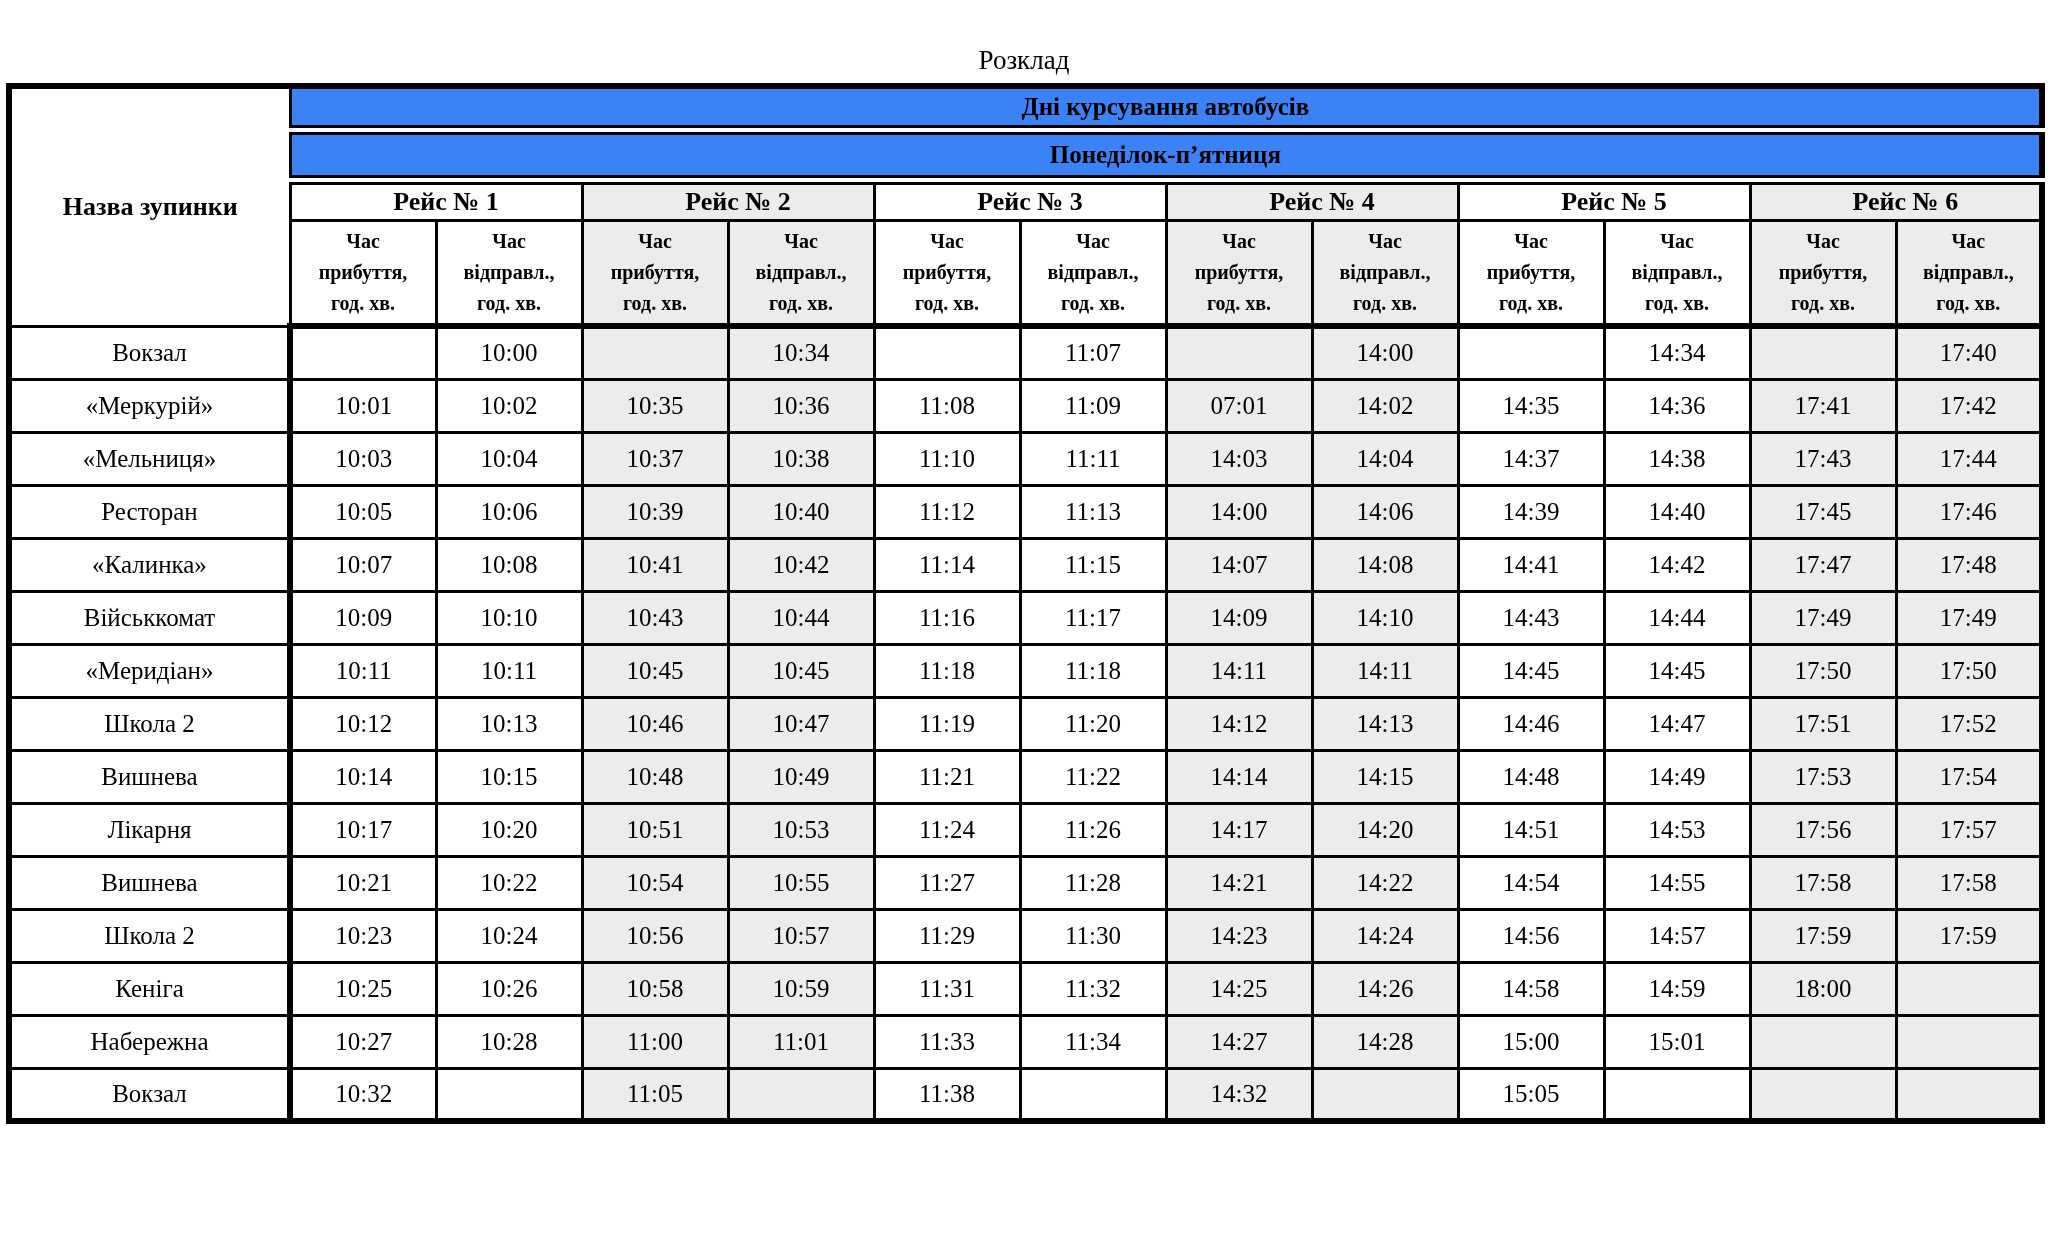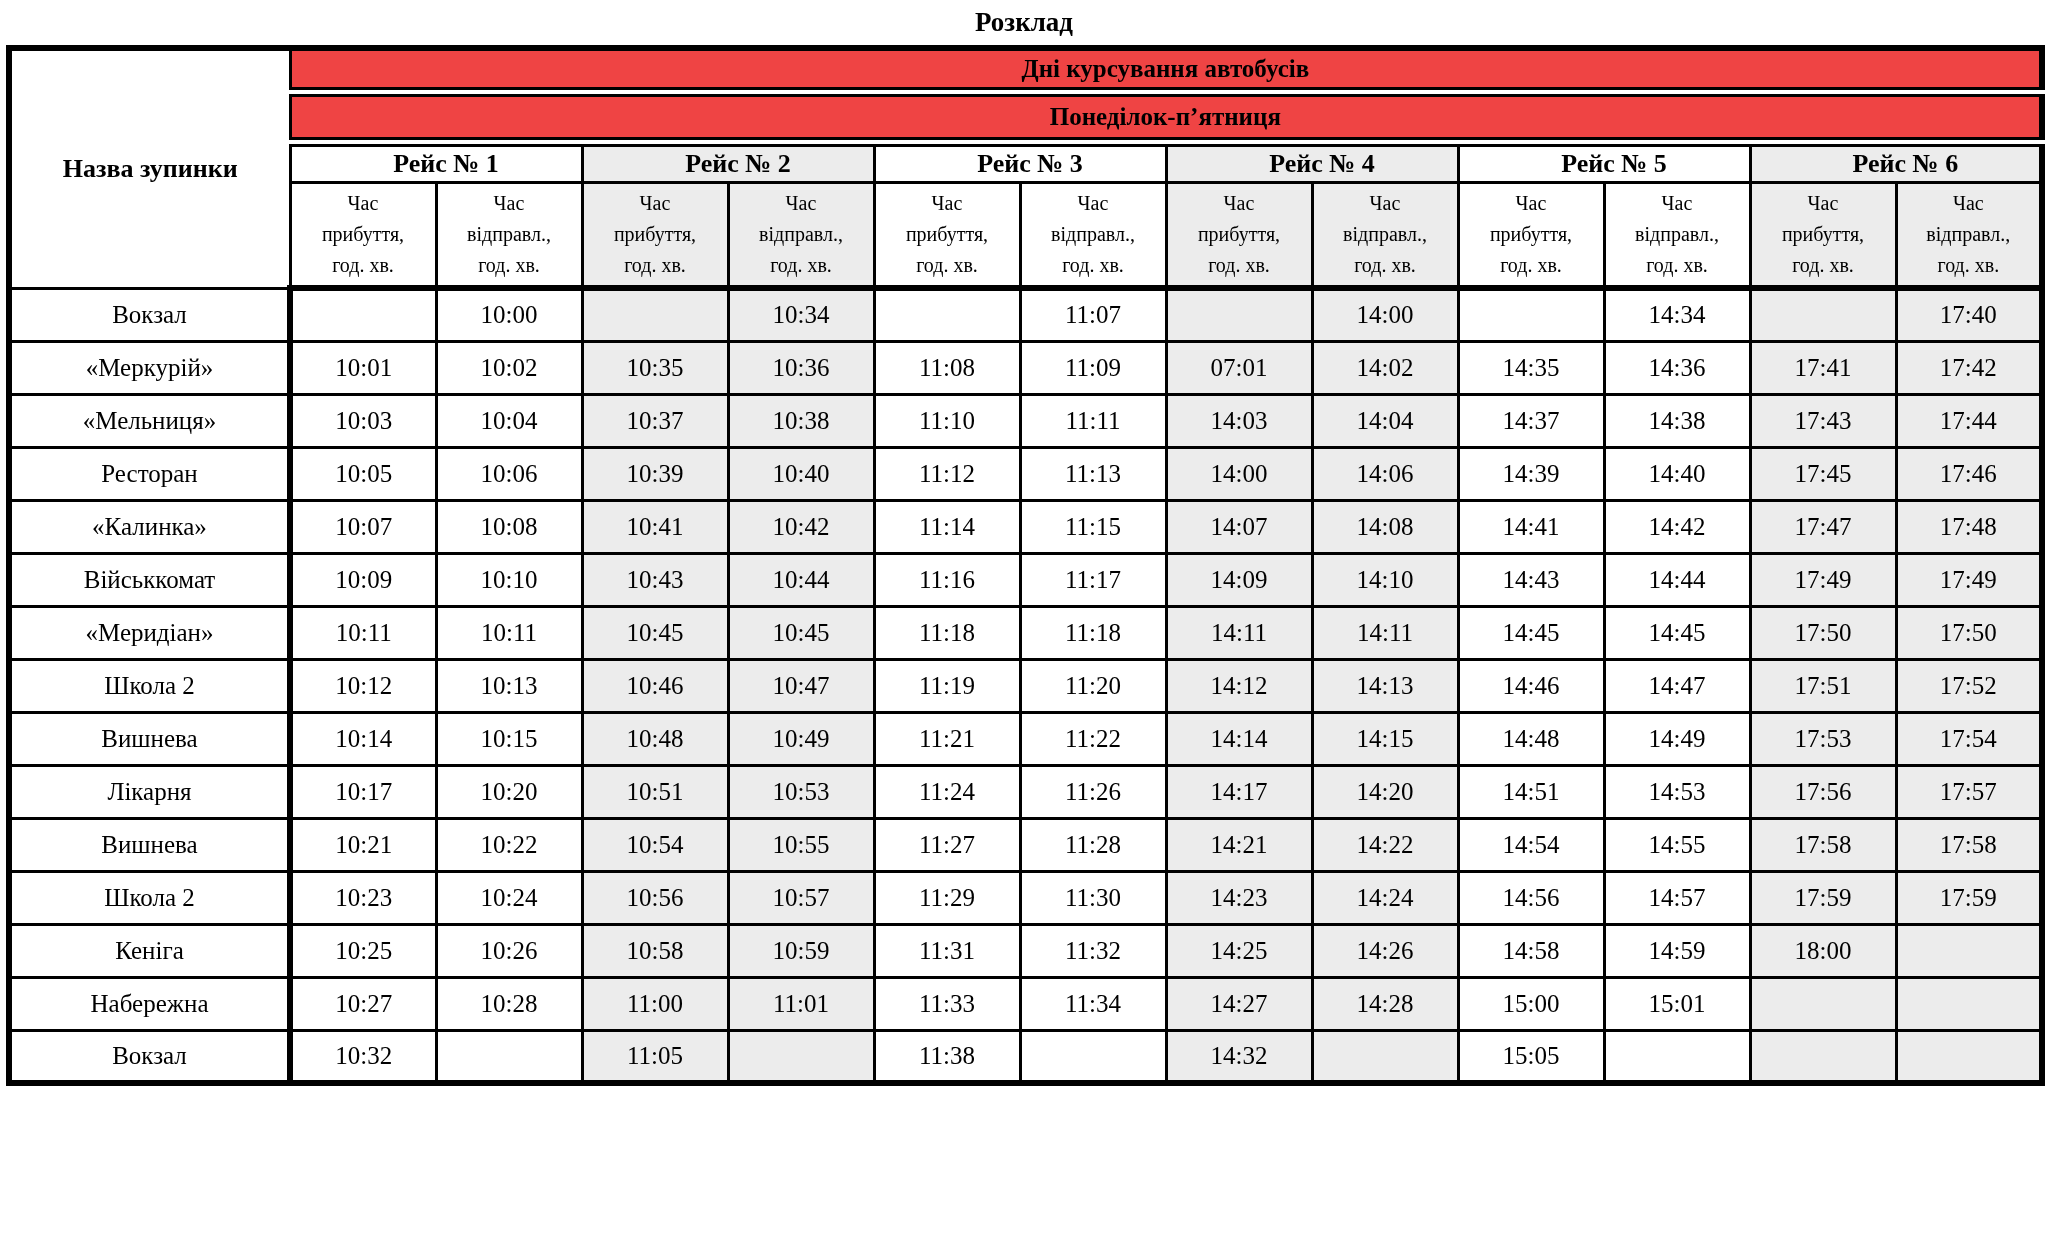--- a/index.html
+++ b/index.html
@@ -8,21 +8,21 @@
     width: 2048px;
     height: 1249px;
     color: #000;
     font-family: "Liberation Serif", serif;
     overflow: hidden;
   }
   .page { width: 2048px; }
 
   
   .titles { text-align: center; padding-top: 5px; }
-  .title-line { font-size: 27px; line-height: 34px; font-weight: bold; }
+  .title-line { font-size: 27px; line-height: 34px; font-weight: normal; margin-top: 38px; }
   .title-route {
     display: inline-block;
     font-size: 30px;
     line-height: 36px;
     font-weight: bold;
     border-bottom: 4px solid #000;
     padding: 0 6px 1px 6px;
     margin-top: 2px;
   }
 
@@ -44,34 +44,34 @@
   
   .stop-head {
     font-weight: bold;
     font-size: 26px;
     border-right: 6px solid #000;
   }
   tr.band-row th.band {
     font-weight: bold;
     font-size: 25px;
     border-bottom: 10px double #000;
-    background: #ef4444;
+    background: #3b82f6;
   }
   tr.band1-row { height: 44px; }
   tr.band2-row { height: 50px; }
 
   tr.trip-row { height: 40px; }
   tr.trip-row th {
     font-weight: bold;
     font-size: 26px;
     padding-left: 20px;
   }
   tr.sub-row { height: 106px; }
   tr.sub-row th {
-    font-weight: normal;
+    font-weight: bold;
     font-size: 20px;
     line-height: 31px;
     white-space: pre-line;
     border-bottom: 6px solid #000;
   }
 
   
   tbody td { height: 53px; font-size: 25px; border-top: 5px solid #000; }
   td.stop { border-right: 6px solid #000; }
   td.time { font-size: 25px; }

